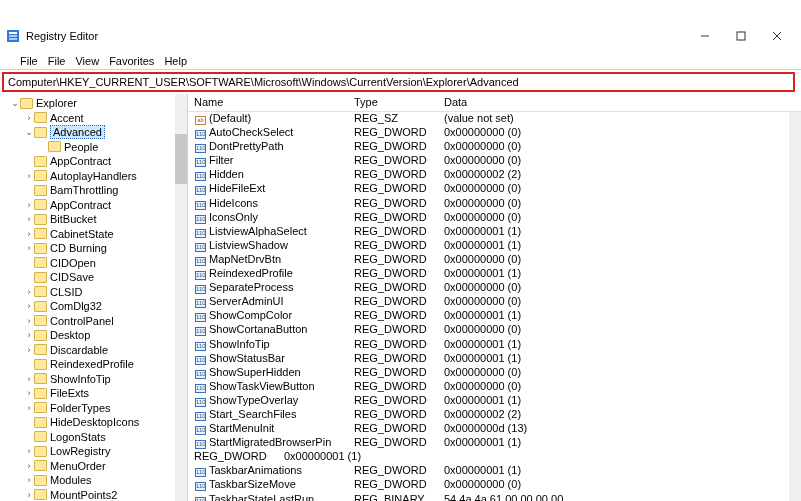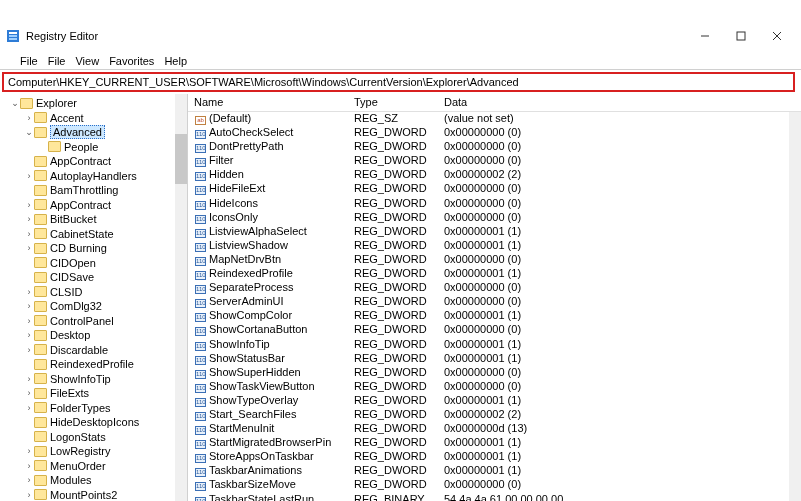--- a/index.html
+++ b/index.html
@@ -456,23 +456,20 @@
           <div class="cell col-data">0x0000000d (13)</div>
         </div>
         <div class="list-row">
           <div class="cell col-name"><span class="icon">
               <span class="reg-dw-icon">110</span>
             </span><span>StartMigratedBrowserPin</span></div>
           <div class="cell col-type">REG_DWORD</div>
           <div class="cell col-data">0x00000001 (1)</div>
         </div>
         <div class="list-row">
-          <div class="cell col-name"><span class="icon">
-              <span class="reg-dw-icon">110</span>
-            </span><span>StoreAppsOnTaskbar</span></div>
           <div class="cell col-type">REG_DWORD</div>
           <div class="cell col-data">0x00000001 (1)</div>
         </div>
         <div class="list-row">
           <div class="cell col-name"><span class="icon">
               <span class="reg-dw-icon">110</span>
             </span><span>TaskbarAnimations</span></div>
           <div class="cell col-type">REG_DWORD</div>
           <div class="cell col-data">0x00000001 (1)</div>
         </div>

